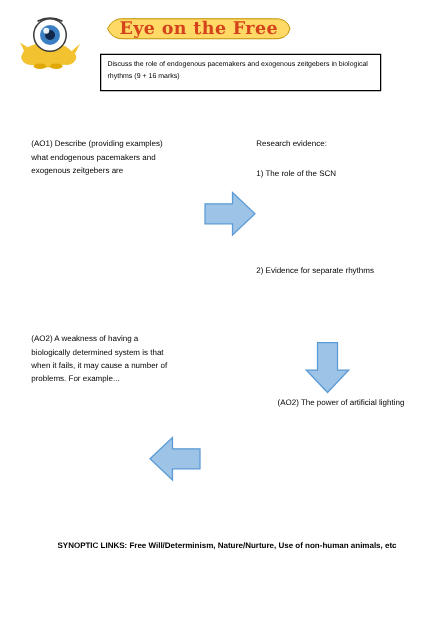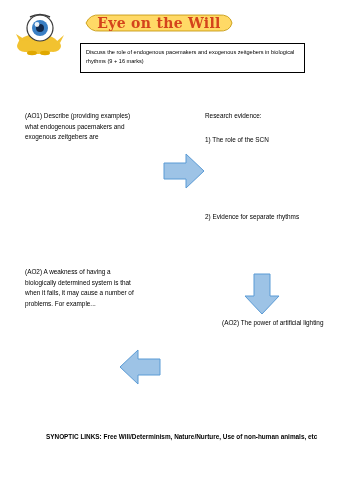--- a/index.html
+++ b/index.html
@@ -125,21 +125,21 @@
 
       <ellipse cx="16" cy="41" rx="5" ry="2.2" fill="#e0a800"></ellipse>
       <ellipse cx="29" cy="41" rx="5" ry="2.2" fill="#e0a800"></ellipse>
     </svg>
   </div>
 
   <div class="banner">
     <svg width="150" height="22" viewBox="0 0 150 22" style="position:absolute;left:0;top:0;">
       <path d="M2 11 Q6 2 16 3 L134 3 Q146 2 148 11 Q146 20 134 19 L16 19 Q6 20 2 11 Z" fill="#ffd966" stroke="#bf9000" stroke-width="0.8"></path>
     </svg>
-    <div class="banner-text">Eye on the Will</div>
+    <div class="banner-text">Eye on the Free</div>
   </div>
 
   <div class="question-box">
     <div class="question-text">Discuss the role of endogenous pacemakers and exogenous zeitgebers in biological rhythms (9 + 16 marks)</div>
   </div>
 
   <div class="txt" id="ao1-block">(AO1) Describe (providing examples) what endogenous pacemakers and exogenous zeitgebers are</div>
 
   <div class="txt" id="research-block">Research evidence:</div>
   <div class="txt" id="scn-block">1) The role of the SCN</div>

